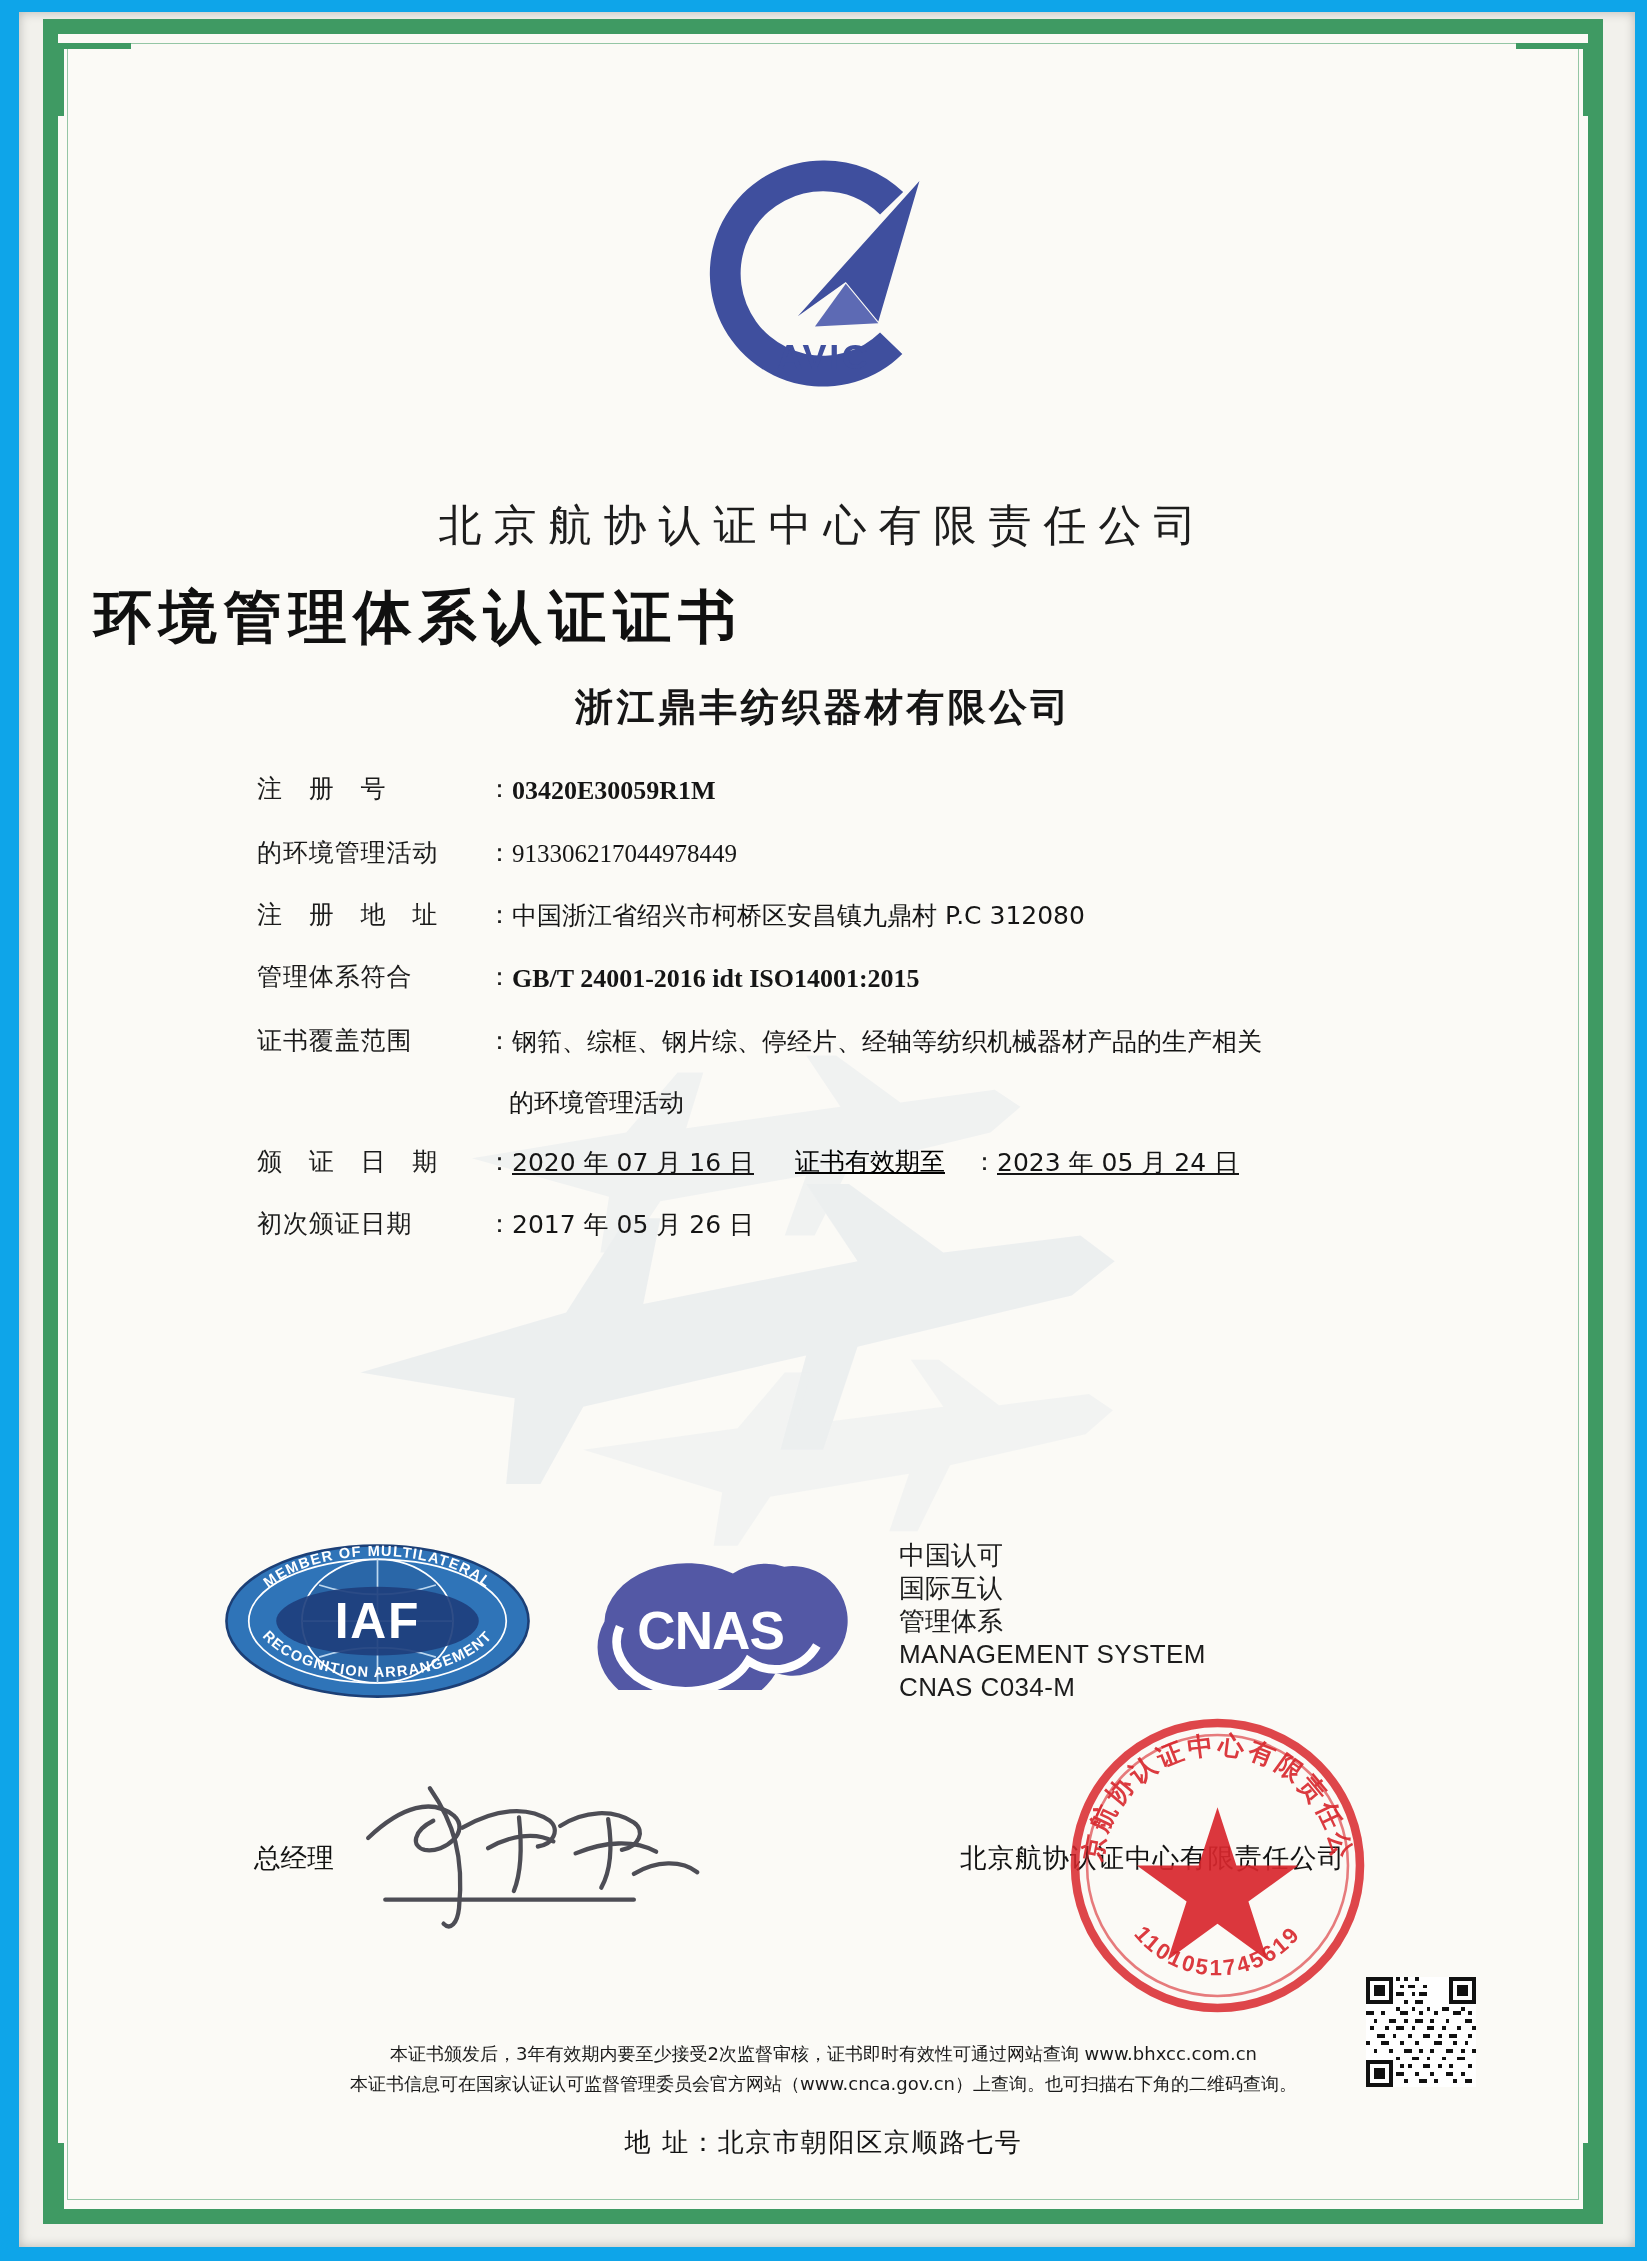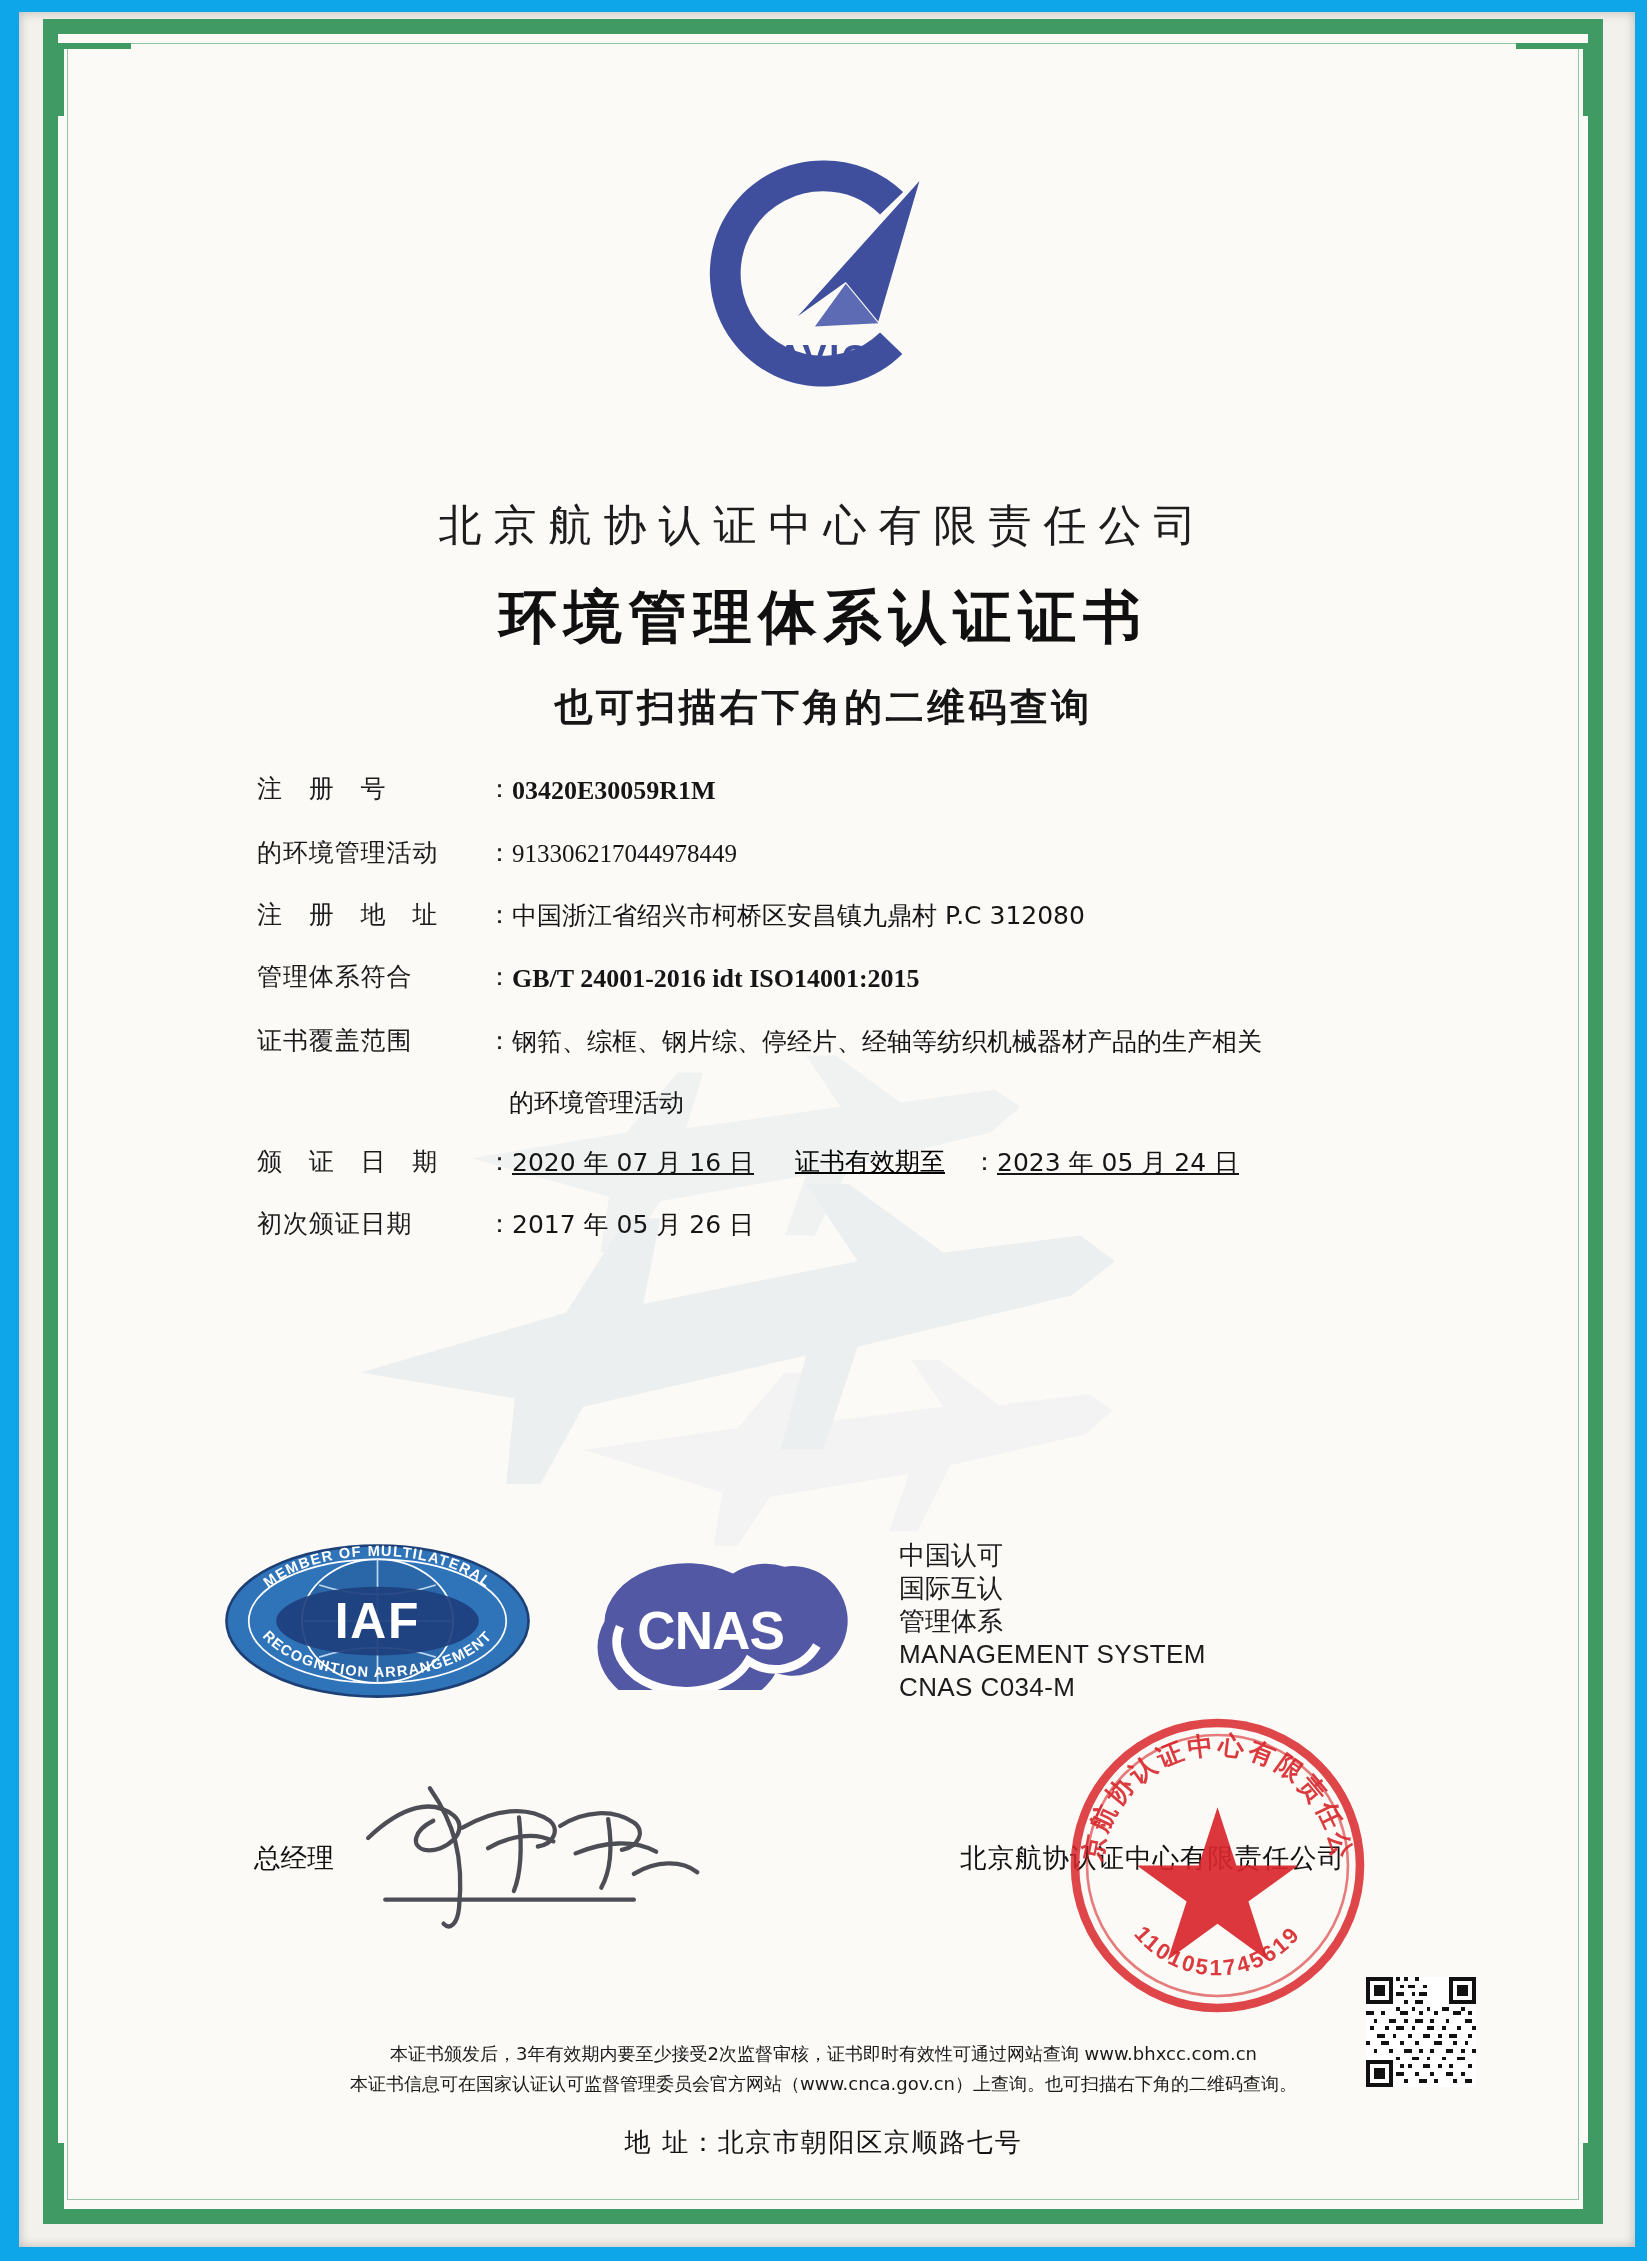--- a/index.html
+++ b/index.html
@@ -75,21 +75,21 @@
     position:absolute;left:0;right:0;top:446px;
     text-align:center;
     font-family:"DejaVu Sans","Liberation Sans",sans-serif;
     font-size:43px;
     letter-spacing:12px;
     color:#1d1d1d;
     font-weight:500;
   }
   .cert-title{
     position:absolute;left:0;right:0;top:528px;
-    text-align:center;
+    text-align:left;
     font-family:"DejaVu Sans","Liberation Sans",sans-serif;
     font-size:58px;
     font-weight:bold;
     letter-spacing:6.9px;
     color:#101010;
   }
   .company{
     position:absolute;left:0;right:0;top:631px;
     text-align:center;
     font-family:"DejaVu Sans","Liberation Sans",sans-serif;
@@ -234,21 +234,21 @@
       <svg class="avic-logo" viewBox="0 0 300 300">
         <path d="M150 18 a132 132 0 1 0 92 226 l-26-25 a96 96 0 1 1 -66 -165 a96 96 0 0 1 66 27 l27 -26 A132 132 0 0 0 150 18 Z" fill="#3f4f9e"></path>
         <path d="M120 200 L262 42 L214 206 L176 160 Z" fill="#3f4f9e"></path>
         <path d="M176 162 L214 208 L140 212 Z" fill="#5d6ab4"></path>
         <text x="150" y="262" font-family="Liberation Sans, sans-serif" font-size="42" font-weight="bold" fill="#3f4f9e" text-anchor="middle" letter-spacing="3">AVIC</text>
       </svg>
     </div>
 
     <div class="org-name">北京航协认证中心有限责任公司</div>
     <div class="cert-title">环境管理体系认证证书</div>
-    <div class="company">也可扫描右下角的二维码查询</div>
+    <div class="company">浙江鼎丰纺织器材有限公司</div>
 
     <div class="fields">
 
       <div class="row">
         <div class="label spaced">注 册 号</div>
         <div class="colon">：</div>
         <div class="value bold">03420E30059R1M</div>
       </div>
 
       <div class="row">

